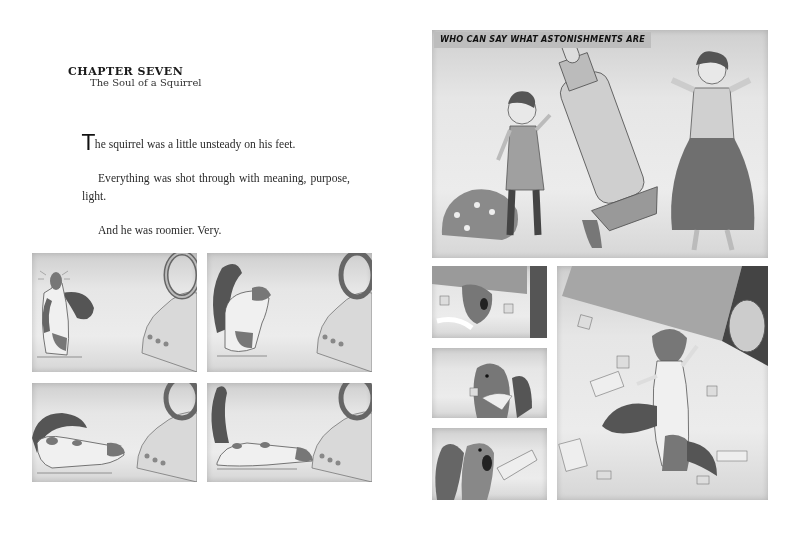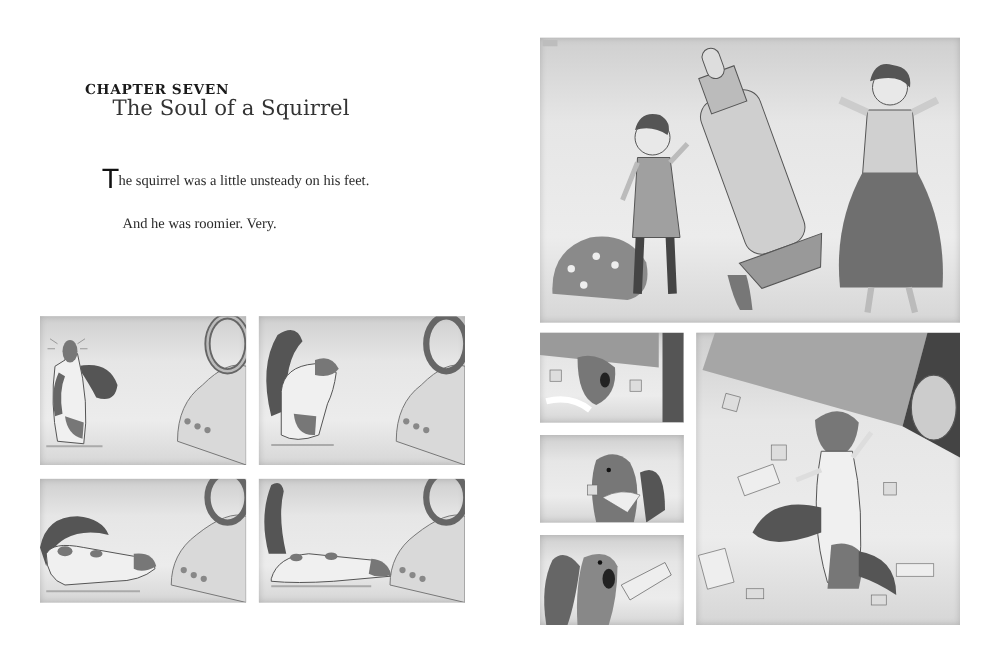--- a/index.html
+++ b/index.html
@@ -2,41 +2,42 @@
 <html><head>
 <meta charset="utf-8">
 <style>
   html, body { margin:0; padding:0; }
   body { width:800px; height:533px; background:#ffffff; position:relative; overflow:hidden; font-family:"DejaVu Serif", serif; }
   .page { position:absolute; top:0; height:533px; background:#fff; }
   .page-left { left:0; width:400px; }
   .page-right { left:400px; width:400px; }
 
   .chapter-label { position:absolute; left:68px; top:65px; font-family:"DejaVu Serif", serif; font-weight:bold; font-size:11px; letter-spacing:0.5px; color:#1a1a1a; }
-  .chapter-title { position:absolute; left:90px; top:77px; font-family:"DejaVu Serif", serif; font-size:17px; color:#333; }
+  .chapter-title { position:absolute; left:90px; top:77px; font-family:"DejaVu Serif", serif; font-size:10px; color:#333; }
 
   .body-text { position:absolute; left:66px; top:120px; width:300px; font-family:"Liberation Serif", serif; font-size:11.6px; line-height:18px; color:#2a2a2a; }
   .body-text p { margin:16px; text-indent:16px; text-align:justify; }
   .body-text p.first { text-indent:0; }
   .dropcap { font-family:"DejaVu Sans", sans-serif; font-size:21px; line-height:14px; color:#111; vertical-align:-2px; margin-right:0; }
 
   .panel { position:absolute; overflow:hidden; background:linear-gradient(180deg,#cfcfcf 0%,#e6e6e6 30%,#ececec 70%,#d6d6d6 100%); box-shadow:inset 0 0 6px rgba(0,0,0,0.18); }
   .panel svg { position:absolute; left:0; top:0; width:100%; height:100%; }
 
   .caption-box { position:absolute; left:2px; top:2px; background:#bdbdbd; padding:2px 6px 3px 6px; font-family:"DejaVu Sans", sans-serif; font-weight:bold; font-style:italic; font-size:8.2px; line-height:11px; color:#111; letter-spacing:0.2px; }
 </style>
 </head>
 <body>
 
 <div class="page page-left">
   <div class="chapter-label">CHAPTER SEVEN</div>
   <div class="chapter-title">The Soul of a Squirrel</div>
 
   <div class="body-text">
     <p class="first"><span class="dropcap">T</span><span>he squirrel was a little unsteady on his feet.</span></p>
+    <p>Everything was shot through with meaning, purpose, light.</p>
     <p>And he was roomier. Very.</p>
   </div>
 
   <div class="panel" style="left:32px; top:253px; width:165px; height:119px;">
     <svg viewBox="0 0 165 119">
       <path d="M130 55 Q150 35 165 40 L165 119 L110 100 Q110 70 130 55 Z" fill="#d9d9d9" stroke="#777" stroke-width="0.8"></path>
       <ellipse cx="150" cy="22" rx="16" ry="22" fill="none" stroke="#666" stroke-width="5"></ellipse>
       <ellipse cx="150" cy="22" rx="16" ry="22" fill="none" stroke="#bbb" stroke-width="2"></ellipse>
       <circle cx="118" cy="84" r="2.5" fill="#888"></circle>
         <circle cx="126" cy="88" r="2.5" fill="#888"></circle>
@@ -126,20 +127,21 @@
       <path d="M150 190 Q155 210 160 218 L170 218 Q168 200 165 190 Z" fill="#777"></path>
 
       <circle cx="280" cy="40" r="14" fill="#e8e8e8" stroke="#555" stroke-width="0.8"></circle>
       <path d="M264 35 Q268 18 282 22 Q298 24 296 40 Q286 28 264 35 Z" fill="#555"></path>
       <path d="M262 58 L298 58 L302 110 L258 110 Z" fill="#d0d0d0" stroke="#555" stroke-width="0.8"></path>
       <path d="M258 108 L302 108 Q325 150 322 200 L240 200 Q235 150 258 108 Z" fill="#6f6f6f"></path>
       <path d="M262 60 L240 50 M298 60 L318 50" stroke="#ccc" stroke-width="6"></path>
       <path d="M265 200 L262 220 M295 200 L300 220" stroke="#bbb" stroke-width="5"></path>
     </svg>
     <div class="caption-box">
+      <div>WHO CAN SAY WHAT ASTONISHMENTS ARE</div>
     </div>
   </div>
 
   <div class="panel" style="left:32px; top:266px; width:115px; height:72px;">
     <svg viewBox="0 0 115 72">
       <path d="M0 0 L95 0 L95 28 L0 18 Z" fill="#9a9a9a"></path>
       <rect x="98" y="0" width="17" height="72" fill="#555"></rect>
       <path d="M30 20 Q45 15 60 28 Q62 50 45 58 Q30 52 30 20 Z" fill="#777"></path>
       <ellipse cx="52" cy="38" rx="4" ry="6" fill="#222"></ellipse>
       <rect x="8" y="30" width="9" height="9" fill="#ddd" stroke="#666" stroke-width="0.5"></rect>

